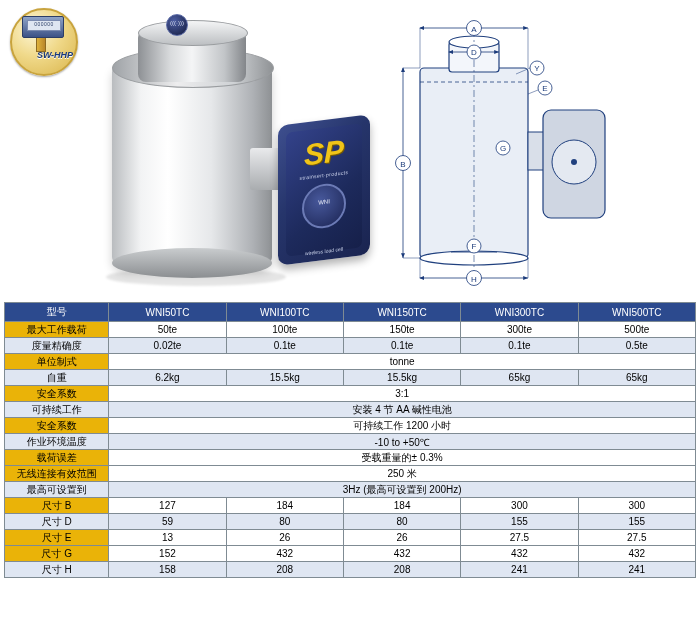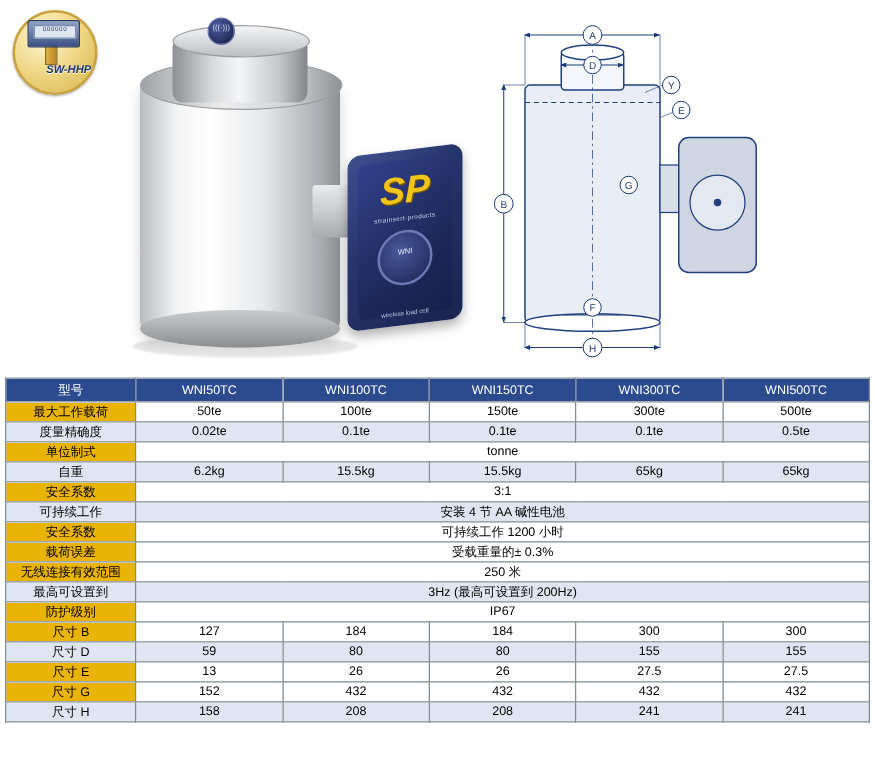--- a/index.html
+++ b/index.html
@@ -464,35 +464,35 @@
             <td colspan="5">3:1</td>
           </tr>
           <tr class="alt">
             <td class="rowhead">可持续工作</td>
             <td colspan="5">安装 4 节 AA 碱性电池</td>
           </tr>
           <tr>
             <td class="rowhead">安全系数</td>
             <td colspan="5">可持续工作 1200 小时</td>
           </tr>
+          <tr class="alt">
+            <td class="rowhead">作业环境温度</td>
+            <td colspan="5">-10 to +50℃</td>
+          </tr>
           <tr>
             <td class="rowhead">载荷误差</td>
             <td colspan="5">受载重量的± 0.3%</td>
           </tr>
           <tr>
             <td class="rowhead">无线连接有效范围</td>
             <td colspan="5">250 米</td>
           </tr>
           <tr class="alt">
             <td class="rowhead">最高可设置到</td>
             <td colspan="5">3Hz (最高可设置到 200Hz)</td>
-          </tr>
-          <tr>
-            <td class="rowhead">防护级别</td>
-            <td colspan="5">IP67</td>
           </tr>
           <tr>
             <td class="rowhead">尺寸 B</td>
             <td>127</td>
             <td>184</td>
             <td>184</td>
             <td>300</td>
             <td>300</td>
           </tr>
           <tr class="alt">

